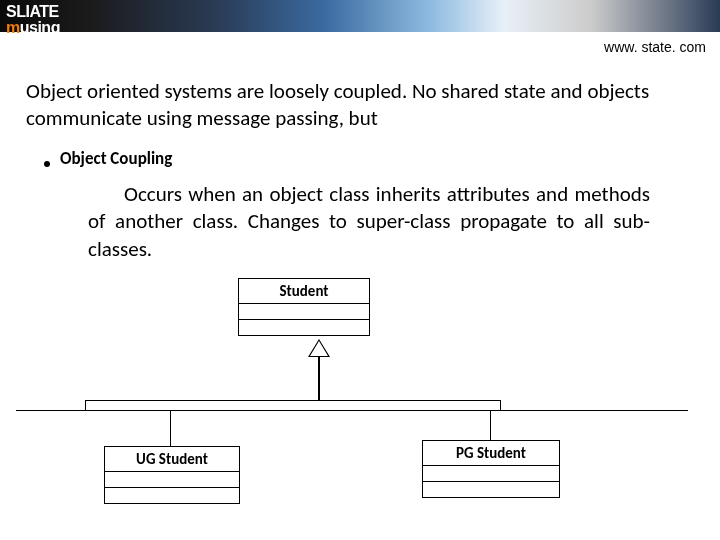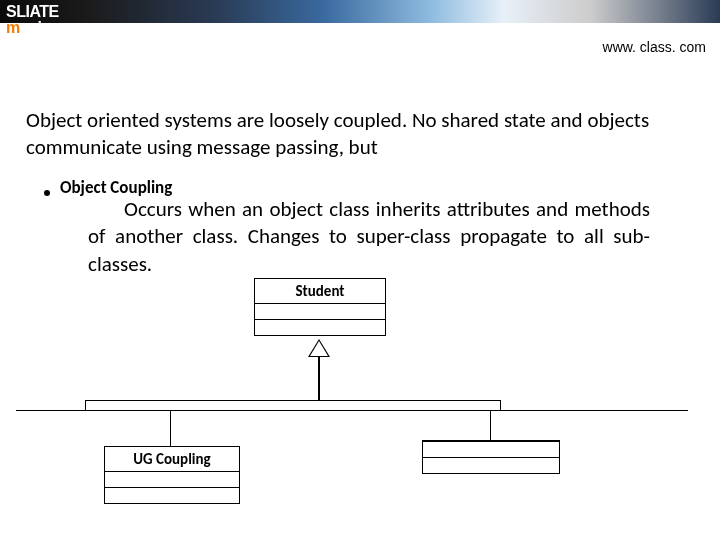--- a/index.html
+++ b/index.html
@@ -1,24 +1,24 @@
 <!DOCTYPE html>
 <html><head>
 <meta charset="utf-8">
 <style>
   html,body{margin:0;padding:0;width:720px;height:540px;background:#fff;font-family:"Calibri","Arial",sans-serif;color:#000;overflow:hidden}
-  .banner{height:23px;background:linear-gradient(90deg,#0a0a0a 0%,#1a1a1a 12%,#2a3b55 30%,#3a6aa0 45%,#8fbce0 60%,#e8f0f8 70%,#ccc 82%,#2a3b55 100%);position:relative}
+  .banner{height:32px;background:linear-gradient(90deg,#0a0a0a 0%,#1a1a1a 12%,#2a3b55 30%,#3a6aa0 45%,#8fbce0 60%,#e8f0f8 70%,#ccc 82%,#2a3b55 100%);position:relative}
   .banner .brand{position:absolute;left:6px;top:4px;font:700 16px/1 "Arial";color:#fff;letter-spacing:-.5px}
   .banner .brand .m{color:#f57c00;font-weight:900}
   .banner .title{position:absolute;left:50%;top:6px;transform:translateX(-50%);font:700 22px/1 "Calibri";color:#595959;text-decoration:underline}
   .url{position:absolute;right:14px;top:40px;font:400 14px/1 "Arial";color:#000}
-  .body{padding:84px 24px 0 26px}
+  .body{padding:46px 24px 0 26px}
   .intro{font:400 21px/1.28 "Calibri";color:#000}
   .bullets{margin:18px 0 0 18px}
-  .bullets .row{display:flex;align-items:flex-end;}
+  .bullets .row{display:flex;align-items:flex-end;margin-bottom:14px}
   .bullets .dot{width:6px;height:6px;background:#000;border-radius:50%;margin:8px 10px 0 0;flex:none}
   .bullets .lbl{font:700 17px/1 "Calibri"}
   .desc{margin:0 46px 8px 62px;font:400 21px/1.32 "Calibri";text-align:justify;text-indent:36px}
   
   .uml{position:absolute;border:1px solid #000;background:#fff;font:700 15px/1 "Calibri";text-align:center}
   .uml .name{padding:5px 0 4px}
   .uml .slot{height:15px;border-top:1px solid #000}
   
   .line{position:absolute;background:#000}
   .tri{position:absolute;width:0;height:0;border-left:11px solid transparent;border-right:11px solid transparent;border-bottom:18px solid #000}
@@ -27,52 +27,53 @@
 </head>
 <body>
 
 <div class="banner">
   <div class="brand">
     <span>SLIATE</span><br>
     <span class="m">m</span><span>using</span>
   </div>
 </div>
 
-<div class="url">www. class. com</div>
+<div class="url">www. state. com</div>
 
 <div class="body">
   <div class="intro">Object oriented systems are loosely coupled. No shared state and objects communicate using message passing, but</div>
 
   <div class="bullets">
     <div class="row">
       <span class="dot"></span>
       <span class="lbl">Object Coupling</span>
     </div>
   </div>
 
   <div class="desc">Occurs when an object class inherits attributes and methods of another class.   Changes to super-class propagate to all sub-classes.</div>
 </div>
 
-<div class="uml" style="left:254px;top:278px;width:130px">
+<div class="uml" style="left:238px;top:278px;width:130px">
   <div class="name">Student</div>
   <div class="slot"></div>
   <div class="slot"></div>
 </div>
 
 <div class="tri" style="left:308px;top:339px"></div>
 <div class="line" style="left:318px;top:357px;width:2px;height:44px"></div>
 <div class="line" style="left:85px;top:400px;width:416px;height:1px"></div>
 <div class="line" style="left:85px;top:400px;width:1px;height:10px"></div>
 <div class="line" style="left:500px;top:400px;width:1px;height:10px"></div>
 <div class="line" style="left:16px;top:410px;width:672px;height:1px"></div>
 <div class="line" style="left:170px;top:410px;width:1px;height:36px"></div>
 <div class="line" style="left:490px;top:410px;width:1px;height:30px"></div>
 
 <div class="uml" style="left:104px;top:446px;width:134px">
-  <div class="name">UG Coupling</div>
+  <div class="name">UG Student</div>
   <div class="slot"></div>
   <div class="slot"></div>
 </div>
 
 <div class="uml" style="left:422px;top:440px;width:136px">
+  <div class="name">PG Student</div>
   <div class="slot"></div>
   <div class="slot"></div>
 </div>
 
 </body></html>

